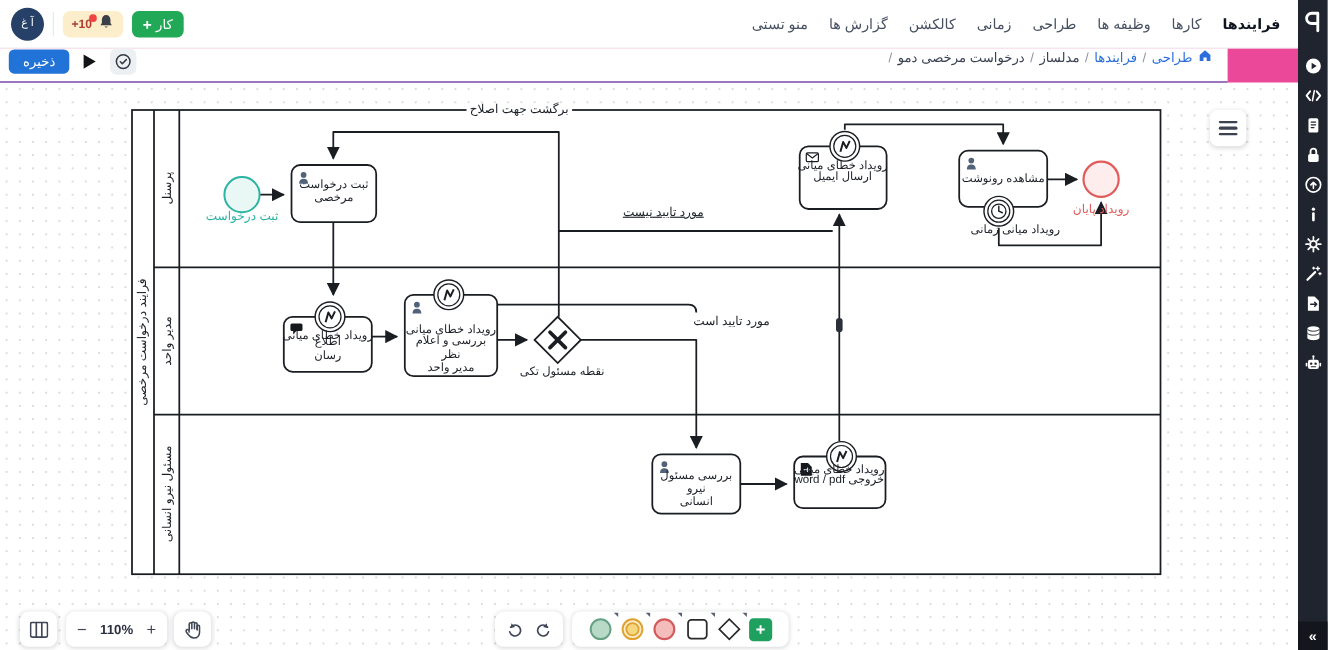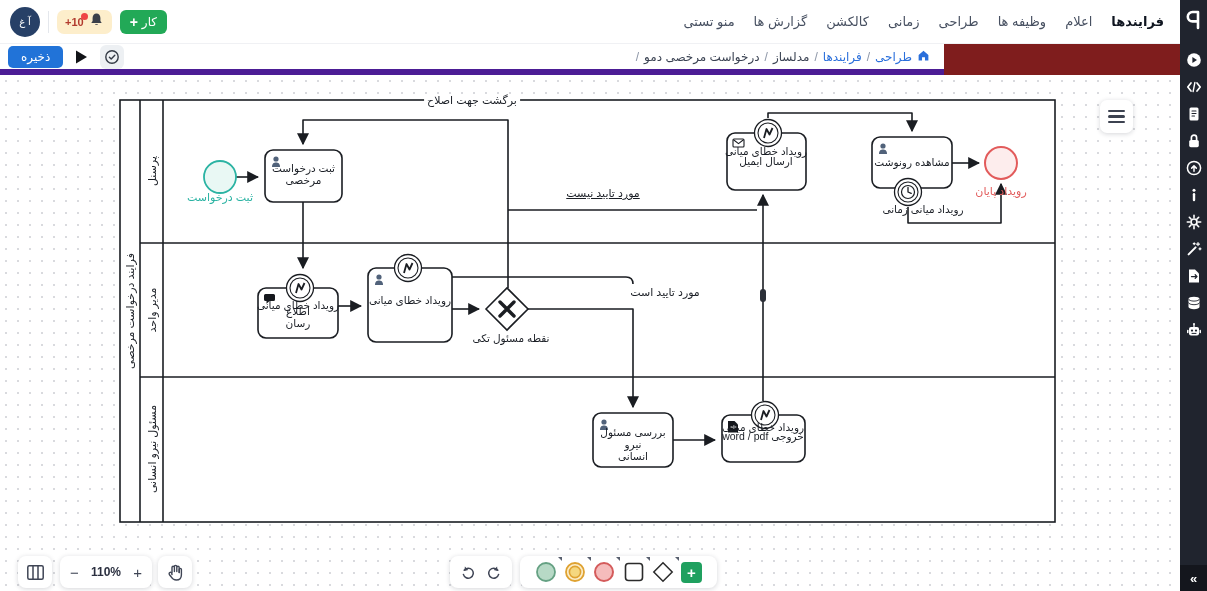--- a/index.html
+++ b/index.html
@@ -1,18 +1,18 @@
 <!DOCTYPE html>
 <html lang="fa"><head>
 <meta charset="utf-8">
 <style>
   * { margin:0; padding:0; box-sizing:border-box; }
   html,body { width:1207px; height:591px; overflow:hidden; background:#fff;
     font-family:"Liberation Sans","DejaVu Sans",sans-serif; }
-  .app { position:relative; width:1207px; height:591px; background:#7f1d1d; }
+  .app { position:relative; width:1207px; height:591px; background:#ec4899; }
 
   
   .sidebar { position:absolute; top:0; right:0; width:27px; height:591px; background:#20242e; z-index:40; }
   .logo { position:absolute; top:0; left:0; width:27px; height:40px; display:flex; align-items:center; justify-content:center; }
   .side-icons { position:absolute; top:46px; left:0; width:27px; display:flex; flex-direction:column; align-items:center; }
   .side-btn { width:27px; height:27px; display:flex; align-items:center; justify-content:center; cursor:pointer; }
   .side-collapse { position:absolute; bottom:0; left:0; width:27px; height:26px; background:#14161d; color:#fff;
     display:flex; align-items:center; justify-content:center; font-size:13px; font-weight:bold; cursor:pointer; }
 
   
@@ -27,22 +27,22 @@
   .notif-count { font-size:11px; font-weight:bold; color:#b23b2e; }
   .notif-dot { position:absolute; top:3px; left:24px; width:7px; height:7px; border-radius:50%; background:#ef4444; }
   .add-task-btn { height:24px; background:#22a957; border:none; border-radius:6px; color:#fff; display:flex;
     align-items:center; gap:4px; padding:0 10px; font-size:12px; cursor:pointer; font-family:inherit; }
   .add-task-btn .plus { font-size:14px; font-weight:bold; line-height:1; }
   .nav-menu { display:flex; direction:rtl; align-items:center; gap:19px; padding-right:16px; }
   .nav-item { font-size:13px; color:#475061; cursor:pointer; white-space:nowrap; }
   .nav-item.active { color:#0f1520; font-weight:bold; }
 
   
-  .subbar { position:absolute; top:44px; left:0; width:944px; height:31px; background:#fff;
-    border-bottom:6px solid #4c1d95; display:flex; align-items:center; justify-content:space-between; z-index:30; }
+  .subbar { position:absolute; top:44px; left:0; width:1116px; height:31px; background:#fff;
+    border-bottom:1px solid #4c1d95; display:flex; align-items:flex-start; justify-content:space-between; z-index:30; }
   .sub-left { display:flex; align-items:center; gap:12px; padding-left:8px; }
   .save-btn { background:#2173d8; color:#fff; border:none; border-radius:5px; font-size:12px; padding:4px 13px;
     cursor:pointer; font-family:inherit; }
   .icon-btn { background:none; border:none; cursor:pointer; display:flex; align-items:center; justify-content:center; padding:0;}
   .check-btn { width:24px; height:24px; background:#edf0f3; border-radius:6px; }
   .breadcrumb { display:flex; direction:rtl; align-items:center; gap:5px; padding-right:14px; font-size:12px; color:#3a4252; }
   .crumb-link { color:#2a6fdb; cursor:pointer; }
   .crumb-sep { color:#8b94a5; }
 
   
@@ -98,21 +98,21 @@
         </span>
         <span class="notif-dot"></span>
       </div>
       <button class="add-task-btn">
         <span class="plus">+</span>
         <span>کار</span>
       </button>
     </div>
     <nav class="nav-menu">
       <span class="nav-item active">فرایندها</span>
-      <span class="nav-item">اعلام</span>
+      <span class="nav-item">کارها</span>
       <span class="nav-item">وظیفه ها</span>
       <span class="nav-item">طراحی</span>
       <span class="nav-item">زمانی</span>
       <span class="nav-item">کالکشن</span>
       <span class="nav-item">گزارش ها</span>
       <span class="nav-item">منو تستی</span>
     </nav>
   </header>
 
   <div class="subbar">
@@ -368,20 +368,24 @@
     <div class="lbl" style="left:923px; top:128px;">رویداد میانی زمانی</div>
     <div class="lbl red" style="left:1001px; top:110px;">رویداد پایان</div>
 
     <div class="lbl" style="left:298px; top:224px;">رویداد خطای میانی</div>
     <div class="lbl box" style="left:258px; top:230px; width:80px;">
       <div>اطلاع</div>
         <div>رسان</div>
     </div>
 
     <div class="lbl" style="left:410px; top:219px;">رویداد خطای میانی</div>
+    <div class="lbl box" style="left:368px; top:229px; width:84px;">
+      <div>بررسی و اعلام نظر</div>
+        <div>مدیر واحد</div>
+    </div>
 
     <div class="lbl" style="left:511px; top:257px;">نقطه مسئول تکی</div>
 
     <div class="lbl box" style="left:593px; top:351px; width:80px;">
       <div>بررسی مسئول نیرو</div>
         <div>انسانی</div>
     </div>
 
     <div class="lbl" style="left:763px; top:346px;">رویداد خطای میانی</div>
     <div class="lbl" style="left:763px; top:355px;">خروجی word / pdf</div>

